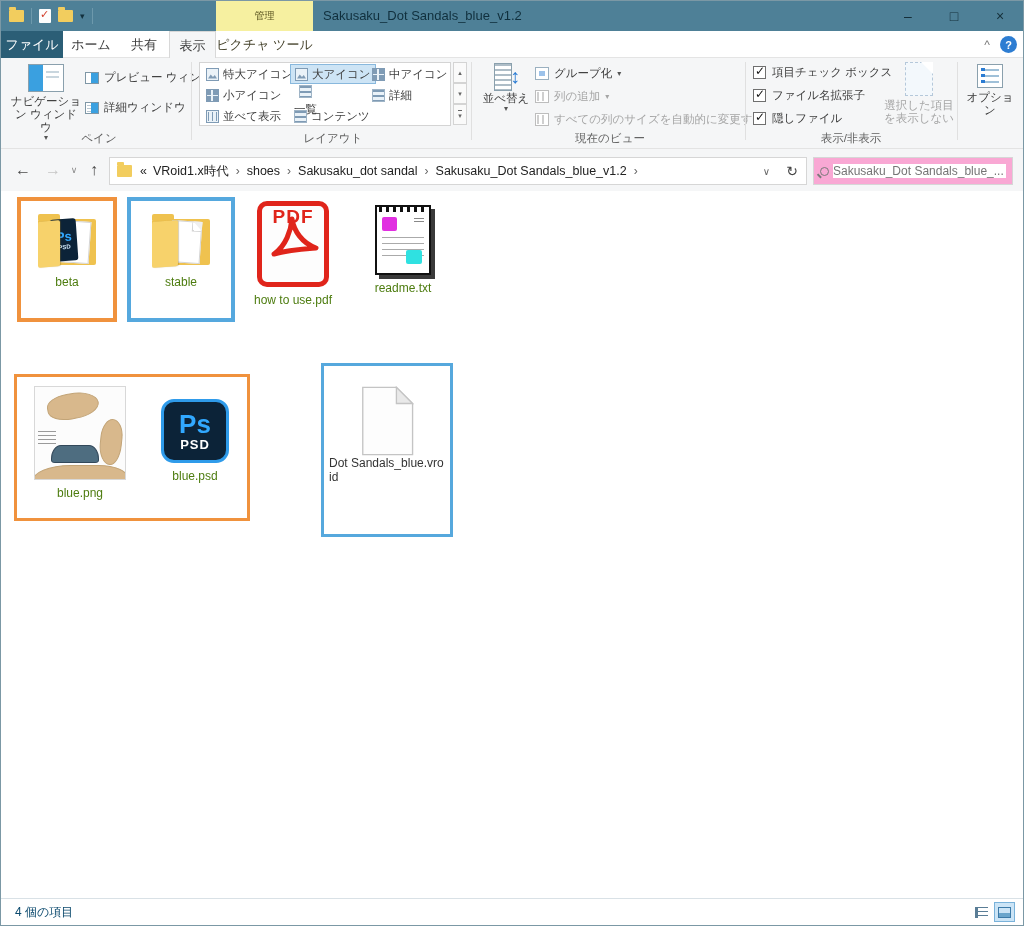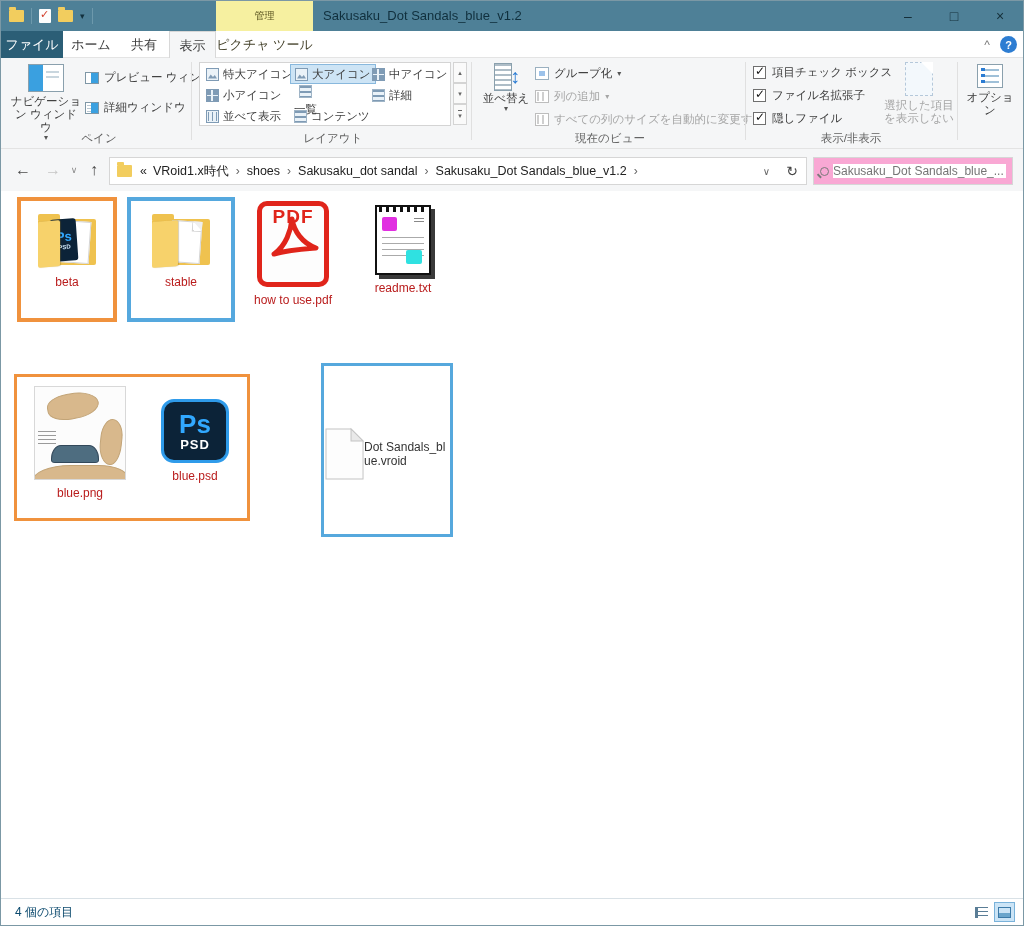--- a/index.html
+++ b/index.html
@@ -91,21 +91,21 @@
   .addr-chevron { margin-left:auto; padding-right:8px; color:#666; font-size:10px; }
   .refresh-btn { position:absolute; left:777px; top:8px; width:29px; height:28px; background:#fff; border:1px solid #d6d6d6; border-left:none; display:flex; align-items:center; justify-content:center; color:#444; font-size:14px; }
   .search-field { position:absolute; left:812px; top:8px; width:200px; height:28px; background:#f9a8d4; border:1px solid #d6d6d6; display:flex; align-items:center; padding:0 6px; gap:4px; }
   .search-field input { border:none; outline:none; width:100%; font-size:12px; color:#9a9a9a; font-family:inherit; }
   .mag { width:9px; height:9px; border:1.5px solid #7a7a7a; border-radius:50%; position:relative; flex:none; }
   .mag::after { content:""; position:absolute; left:-4px; top:7px; width:5px; height:1.5px; background:#7a7a7a; transform:rotate(45deg); }
 
   
   .files { position:absolute; left:0; top:190px; width:100%; height:709px; background:#fff; }
   .tile { position:absolute; display:flex; flex-direction:column; align-items:center; }
-  .tile .fname { font-size:12px; color:#b91c1c; text-align:center; margin-top:6px; line-height:14px; }
+  .tile .fname { font-size:12px; color:#4d7c0f; text-align:center; margin-top:6px; line-height:14px; }
   .ann-orange { border:4px solid #f0923d; }
   .ann-blue { border:4px solid #55a8de;align-items:center; }
 
   .folder-icon { position:relative; width:64px; height:58px; }
   .f-back { position:absolute; left:3px; top:8px; width:58px; height:46px; background:#efc24f; border-radius:2px; }
   .f-back::before { content:""; position:absolute; top:-5px; left:0; width:22px; height:6px; background:#efc24f; border-radius:2px 2px 0 0; }
   .f-paper { position:absolute; right:9px; top:10px; width:30px; height:42px; background:#fff; border:1px solid #d5d5d5; transform:rotate(4deg); }
   .f-paper.blobs { background:#fff radial-gradient(ellipse 8px 5px at 70% 20%, #d8b88c 95%, transparent), radial-gradient(ellipse 5px 9px at 75% 60%, #d8b88c 95%, transparent), radial-gradient(ellipse 9px 4px at 40% 88%, #d8b88c 95%, transparent); }
   .f-paper.fold::after { content:""; position:absolute; right:-1px; top:-1px; border-style:solid; border-width:0 9px 9px 0; border-color:transparent #efefef transparent transparent; box-shadow:-1px 1px 0 #d5d5d5; }
   .f-psd { position:absolute; left:16px; top:8px; width:26px; height:42px; background:#0c2338; border-radius:3px; transform:rotate(-4deg); color:#31a8ff; font-weight:bold; display:flex; flex-direction:column; align-items:center; justify-content:center; z-index:2; }
@@ -132,21 +132,21 @@
   .strap { position:absolute; left:16px; bottom:16px; width:48px; height:18px; background:#4e6d80; border:1px solid #32485a; border-radius:10px 10px 4px 4px/14px 14px 3px 3px; }
   .ptext { position:absolute; left:3px; top:44px; width:18px; height:14px; background:repeating-linear-gradient(#9a9a9a 0 1px, transparent 1px 4px); }
 
   .psd-icon { width:68px; height:64px; background:#0c2338; border:3px solid #2f9bea; border-radius:13px; display:flex; flex-direction:column; align-items:center; justify-content:center; }
   .psd-icon .ps-big { color:#31a8ff; font-size:26px; font-weight:bold; line-height:26px; }
   .psd-icon .ps-sm { color:#fff; font-size:13px; font-weight:bold; letter-spacing:1px; }
 
   .doc-page { width:54px; height:70px; }
 
   .group-box { position:absolute; left:13px; top:183px; width:236px; height:147px; border:3px solid #f0923d; }
-  .vroid-box { position:absolute; left:320px; top:172px; width:132px; height:174px; border:3px solid #56a8dd; display:flex; flex-direction:row; align-items:center; padding-top:8px; }
+  .vroid-box { position:absolute; left:320px; top:172px; width:132px; height:174px; border:3px solid #56a8dd; display:flex; flex-direction:column; align-items:center; padding-top:20px; }
   .vroid-box .fname { width:116px; word-break:break-all; }
 
   
   .statusbar { position:absolute; left:0; bottom:0; width:100%; height:27px; background:#fff; border-top:1px solid #d9e1e6; display:flex; align-items:center; }
   .status-text { margin-left:14px; font-size:12px; color:#0c4a6e; }
   .view-btns { position:absolute; right:8px; top:3px; display:flex; gap:2px; }
   .view-btn { width:21px; height:20px; display:flex; align-items:center; justify-content:center; border:1px solid transparent; }
   .view-btn.sel { background:#cbe4f6; border-color:#79b2da; }
   .vb-details { width:13px; height:11px; background:repeating-linear-gradient(#5a7d96 0 1px, transparent 1px 4px); border-left:3px solid #5a7d96; }
   .vb-thumb { width:13px; height:11px; border:1px solid #3c7aa8; background:linear-gradient(transparent 55%, #6aa5cc 55%); }

